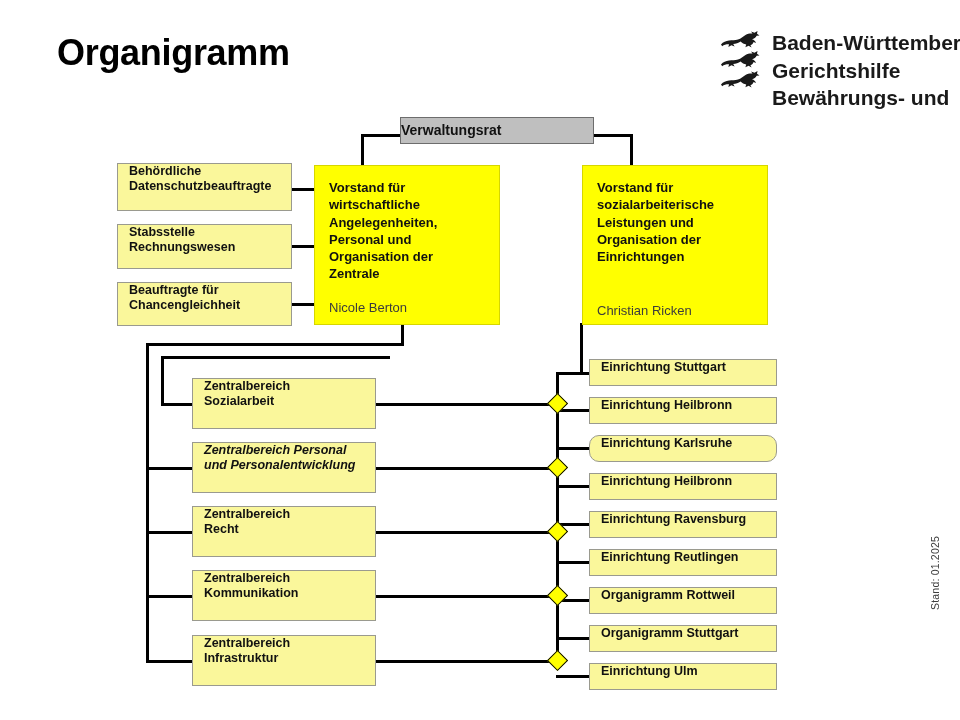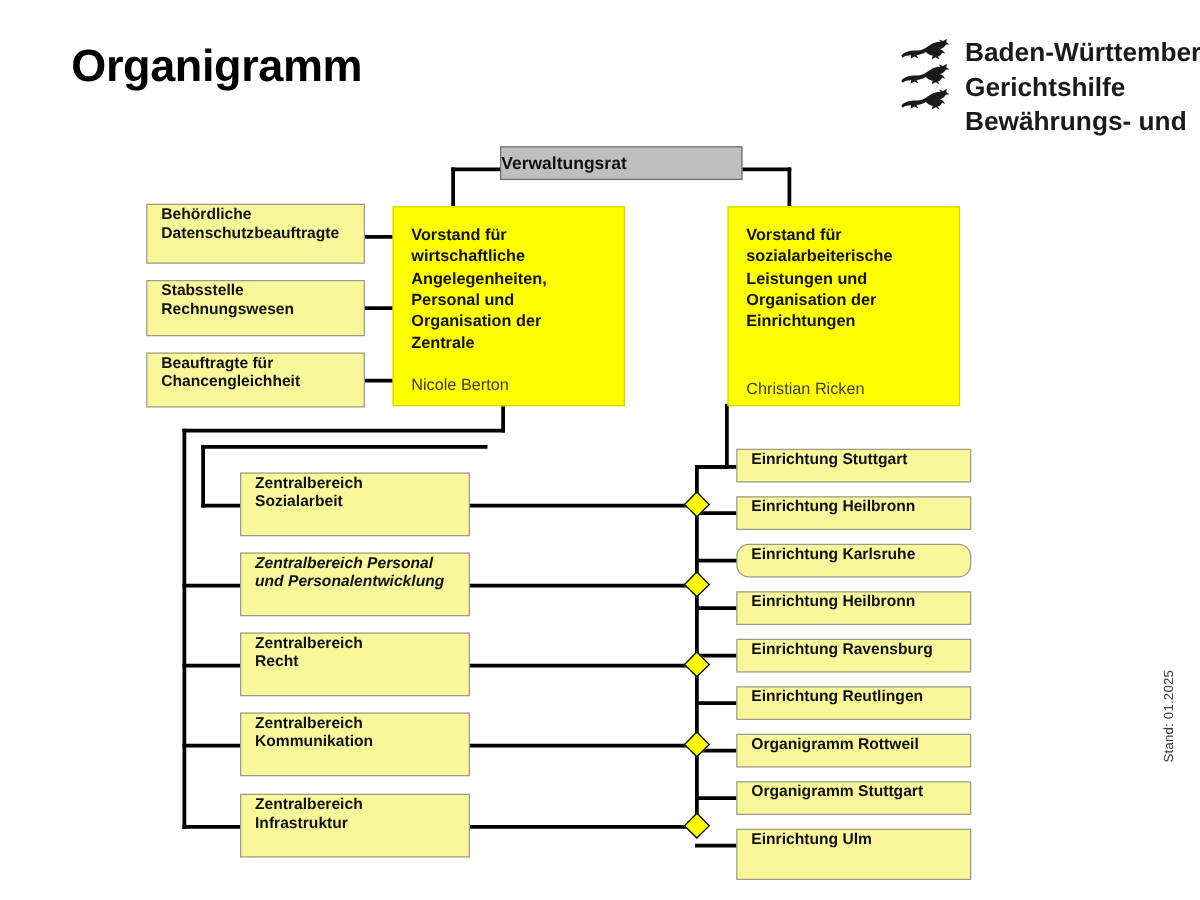--- a/index.html
+++ b/index.html
@@ -259,17 +259,17 @@
 </div>
 <div class="node pale vcenter" style="left:589px; top:549px; width:188px; height:27px;">
   <div>Einrichtung Reutlingen</div>
 </div>
 <div class="node pale vcenter" style="left:589px; top:587px; width:188px; height:27px;">
   <div>Organigramm Rottweil</div>
 </div>
 <div class="node pale vcenter" style="left:589px; top:625px; width:188px; height:27px;">
   <div>Organigramm Stuttgart</div>
 </div>
-<div class="node pale vcenter" style="left:589px; top:663px; width:188px; height:41px;">
+<div class="node pale vcenter" style="left:589px; top:663px; width:188px; height:27px;">
   <div>Einrichtung Ulm</div>
 </div>
 
 <div id="date-stamp">Stand: 01.2025</div>
 
 </body></html>

